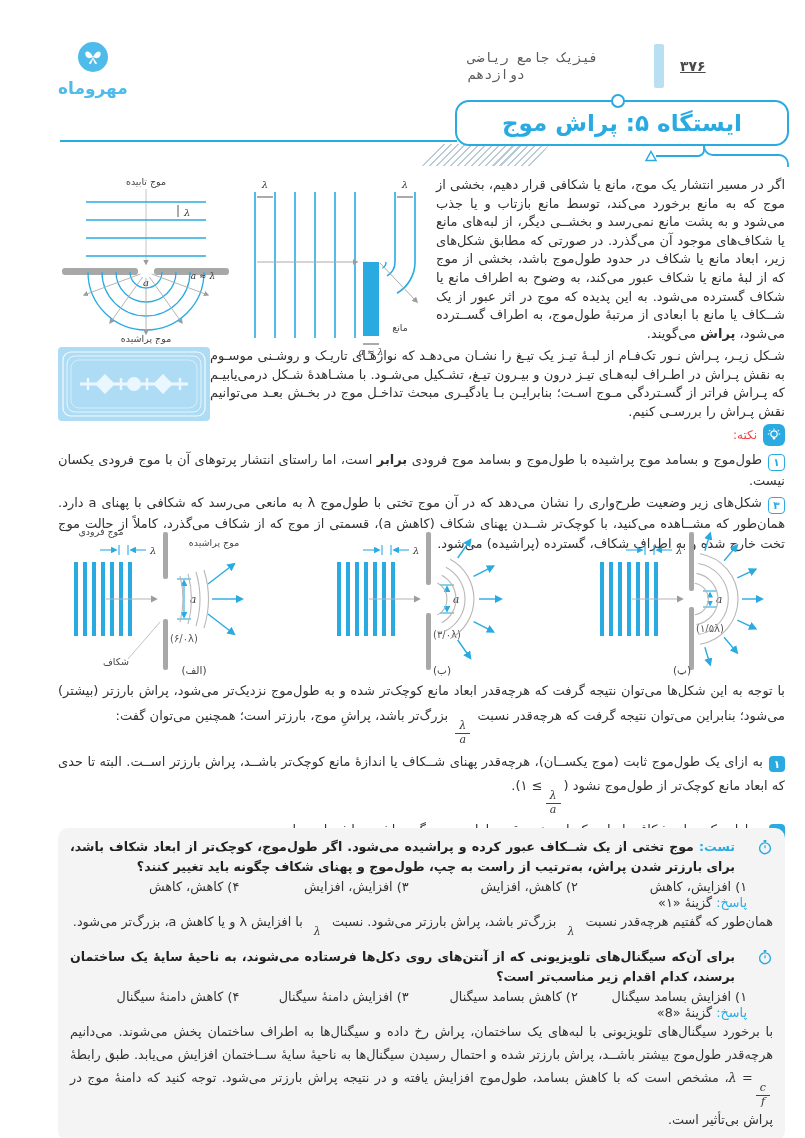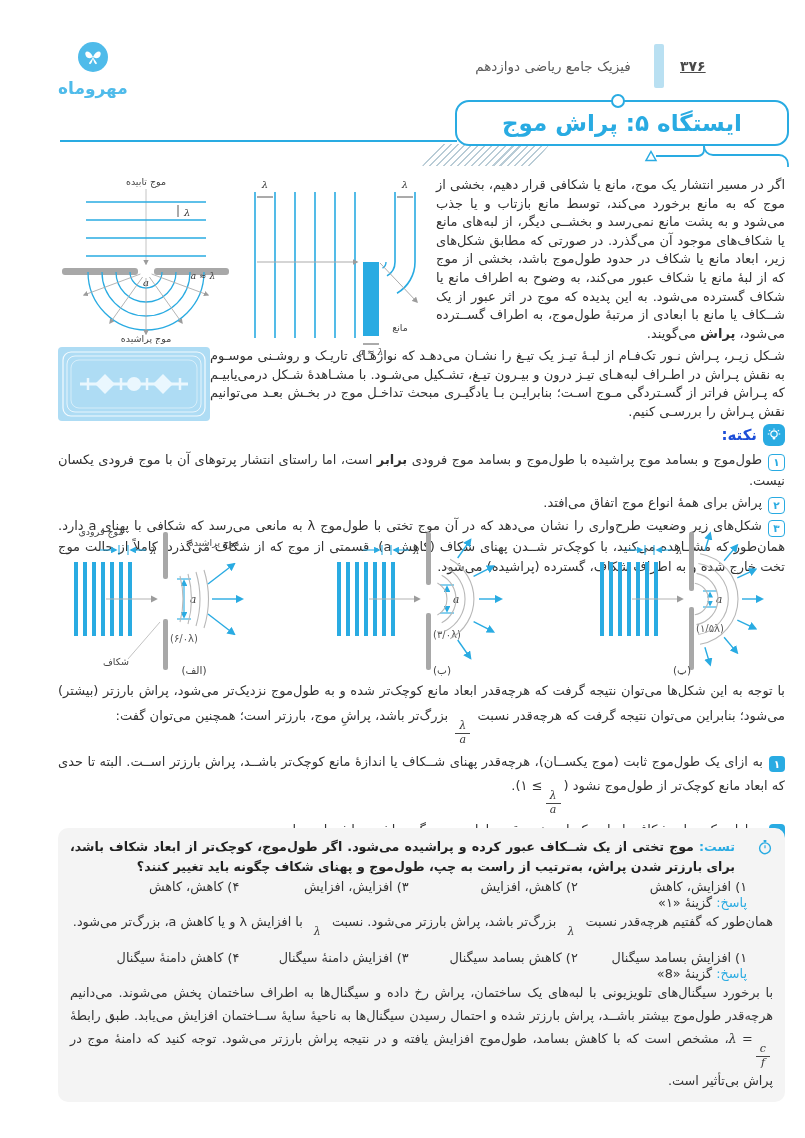--- a/index.html
+++ b/index.html
@@ -4,21 +4,21 @@
 <style>
   html,body{margin:0;padding:0;}
   body{width:805px;height:1138px;background:#fff;position:relative;overflow:hidden;
        font-family:"DejaVu Sans",sans-serif;direction:rtl;color:#333;}
   .abs{position:absolute;}
   
   .logo{left:58px;top:42px;display:flex;direction:ltr;align-items:center;gap:6px;flex-direction:column;}
   .logo-circle{width:30px;height:30px;border-radius:50%;background:#4fbbea;display:flex;align-items:center;justify-content:center;}
   .logo-text{color:#4fbbea;font-weight:bold;font-size:17px;}
   .hdr-right{top:44px;left:468px;display:flex;direction:ltr;align-items:center;gap:16px;}
-  .book-title{font-size:13.5px;color:#5a5a5a;width:170px;text-align:center;direction:rtl;}
+  .book-title{font-size:13.5px;color:#5a5a5a;width:170px;text-align:left;direction:rtl;font-family:Liberation Mono, monospace;}
   .hdr-bar{width:10px;height:44px;background:#b9e0f2;border-radius:2px;}
   .page-num{font-size:14px;color:#4a4a4a;font-weight:bold;text-decoration:underline;}
   
   .banner-hatch{left:422px;top:144px;width:128px;height:22px;z-index:0;
       background:repeating-linear-gradient(135deg,#b9ccd6 0 1.5px,transparent 1.5px 5px);
       clip-path:polygon(14% 0,100% 0,86% 100%,0 100%);}
   .title-box{left:455px;top:100px;width:330px;height:42px;border:2.2px solid #29abe2;border-radius:14px;
       background:#fff;z-index:2;display:flex;align-items:center;justify-content:center;}
   .title-box span{color:#29abe2;font-weight:bold;font-size:23px;}
   .banner-circle{left:611px;top:94px;width:10px;height:10px;border:2.5px solid #29abe2;border-radius:50%;background:#fff;z-index:3;}
@@ -27,21 +27,21 @@
   .para{font-size:13px;line-height:18.6px;text-align:justify;}
   .intro-row{top:176px;left:58px;right:20px;display:flex;gap:8px;}
   .intro-row .para{width:362px;}
   .figs{display:flex;direction:ltr;gap:10px;flex:1;}
   .razor-row{top:347px;left:58px;right:20px;display:flex;align-items:flex-start;}
   .razor-row .para{flex:1;}
   
   .note{top:424px;left:58px;right:20px;}
   .note-head{display:flex;align-items:center;gap:6px;margin-bottom:4px;}
   .note-ic{width:22px;height:22px;background:#29abe2;border-radius:6px;display:flex;align-items:center;justify-content:center;}
-  .note-title{color:#1d4ed8;font-weight:bold;font-size:15px;}
+  .note-title{color:#ef4444;font-weight:normal;font-size:12px;}
   .n-item{font-size:13px;line-height:19.5px;text-align:justify;margin-bottom:2px;}
   .chip{display:inline-flex;width:15px;height:15px;border:1.5px solid #29abe2;border-radius:4px;color:#29abe2;
         font-size:10.5px;align-items:center;justify-content:center;margin-left:6px;vertical-align:-2px;font-weight:bold;}
   .chip.filled{background:#29abe2;color:#fff;border:none;width:16px;height:16px;}
   
   .figrow{top:524px;left:44px;right:20px;display:flex;direction:ltr;justify-content:space-between;align-items:flex-end;}
   
   .concl{top:678px;left:58px;right:20px;}
   .concl .para{line-height:25px;}
   .c-item{font-size:13px;line-height:20px;text-align:justify;margin-bottom:3px;}
@@ -184,21 +184,20 @@
         <line x1="7" y1="0.4" x2="7" y2="1.8" stroke="#fff" stroke-width="1.1"></line>
         <line x1="2" y1="2.2" x2="3.2" y2="3.2" stroke="#fff" stroke-width="1.1"></line>
         <line x1="12" y1="2.2" x2="10.8" y2="3.2" stroke="#fff" stroke-width="1.1"></line>
         <line x1="0.8" y1="6" x2="2.4" y2="6" stroke="#fff" stroke-width="1.1"></line>
         <line x1="13.2" y1="6" x2="11.6" y2="6" stroke="#fff" stroke-width="1.1"></line>
       </svg>
     </span>
     <span class="note-title">نکته:</span>
   </div>
   <div class="n-item"><span class="chip">۱</span><span>طول‌موج و بسامد موج پراشیده با طول‌موج و بسامد موج فرودی </span><b>برابر</b><span> است، اما راستای انتشار پرتوهای آن با موج فرودی یکسان نیست.</span></div>
-  <div class="n-item"><span class="chip">۲</span><span>پراش برای همهٔ انواع موج اتفاق می‌افتد.</span></div>
   <div class="n-item"><span class="chip">۳</span><span>شکل‌های زیر وضعیت طرح‌واری را نشان می‌دهد که در آن موج تختی با طول‌موج λ به مانعی می‌رسد که شکافی با پهنای a دارد. همان‌طور که مشــاهده می‌کنید، با کوچک‌تر شــدن پهنای شکاف (کاهش a)، قسمتی از موج که از شکاف می‌گذرد، کاملاً از حالت موج تخت خارج شده و به اطراف شکاف، گسترده (پراشیده) می‌شود.</span></div>
 </div>
 
 <div class="abs figrow">
 
   <svg width="215" height="152" viewBox="0 0 215 152">
     <defs>
       <marker id="ga" viewBox="0 0 8 8" refX="6" refY="4" markerWidth="6" markerHeight="6" orient="auto">
           <path d="M0,0 L8,4 L0,8 Z" fill="#9c9c9c"></path>
         </marker>
@@ -373,20 +372,28 @@
         <span class="fn">λ</span>
         <span class="fd">a</span>
       </span><span> بزرگ‌تر باشد، پراش بارزتر می‌شود. نسبت </span><span class="frac">
         <span class="fn">λ</span>
         <span class="fd">a</span>
       </span><span> با افزایش λ و یا کاهش a، بزرگ‌تر می‌شود.</span>
   </div>
 </div>
 
 <div class="abs testbox t2">
+  <div class="q-line">
+    <svg width="16" height="16" viewBox="0 0 16 16" style="margin-top:2px;">
+      <circle cx="8" cy="9.3" r="5.4" fill="none" stroke="#29abe2" stroke-width="1.4"></circle>
+      <rect x="6.6" y="1" width="2.8" height="2.2" rx="0.6" fill="#29abe2"></rect>
+      <line x1="8" y1="9.3" x2="8" y2="6.2" stroke="#29abe2" stroke-width="1.2"></line>
+    </svg>
+    <div class="q-text">برای آن‌که سیگنال‌های تلویزیونی که از آنتن‌های روی دکل‌ها فرستاده می‌شوند، به ناحیهٔ سایهٔ یک ساختمان برسند، کدام اقدام زیر مناسب‌تر است؟</div>
+  </div>
   <div class="opts">
     <span>۱) افزایش بسامد سیگنال</span>
     <span>۲) کاهش بسامد سیگنال</span>
     <span>۳) افزایش دامنهٔ سیگنال</span>
     <span>۴) کاهش دامنهٔ سیگنال</span>
   </div>
   <div class="ans"><span class="t-label">پاسخ:</span> <span>گزینهٔ «8»</span></div>
   <div class="expl">
     <span>با برخورد سیگنال‌های تلویزیونی با لبه‌های یک ساختمان، پراش رخ داده و سیگنال‌ها به اطراف ساختمان پخش می‌شوند. می‌دانیم هرچه‌قدر طول‌موج بیشتر باشــد، پراش بارزتر شده و احتمال رسیدن سیگنال‌ها به ناحیهٔ سایهٔ ســاختمان افزایش می‌یابد. طبق رابطهٔ </span><span class="ltr"><span class="it">λ =</span><span class="frac">
           <span class="fn">c</span>

